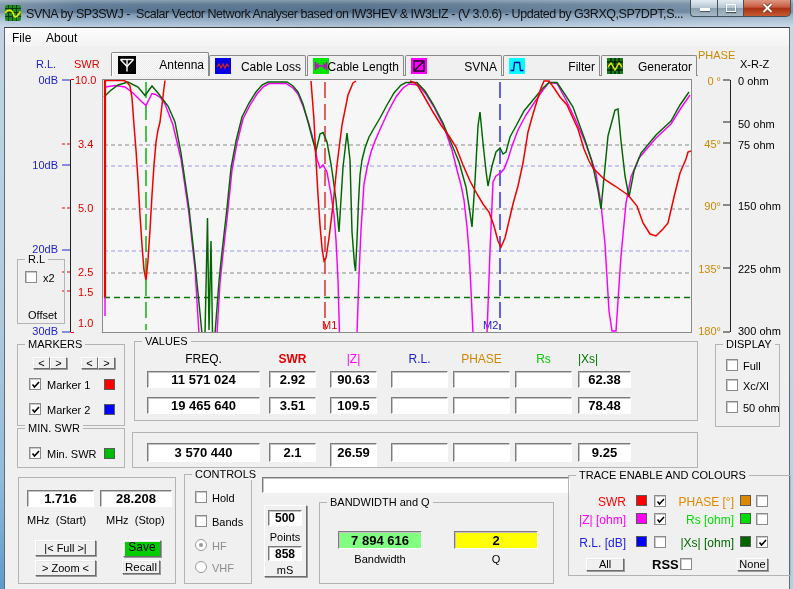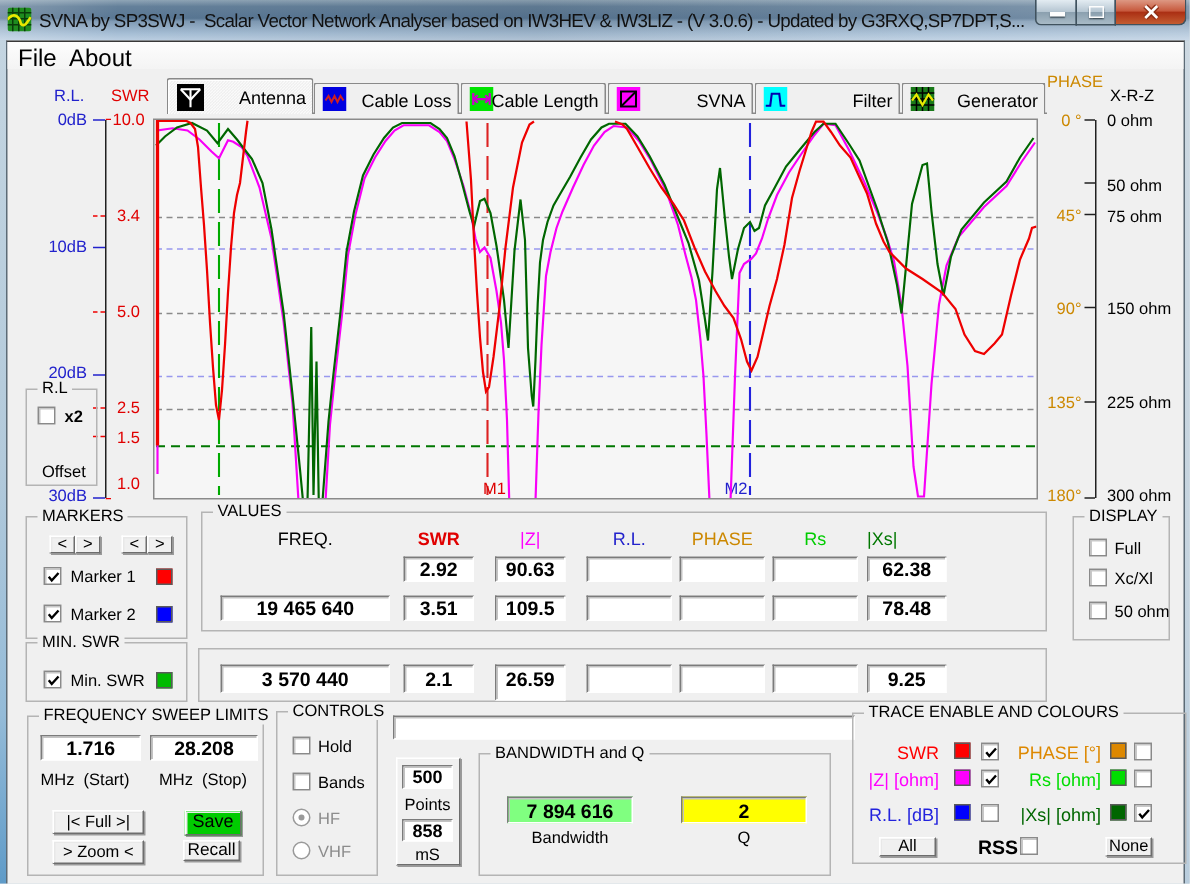--- a/index.html
+++ b/index.html
@@ -12,21 +12,21 @@
 
 .wbtn{top:0;height:17px;border:1px solid #40525e;border-top:none;box-sizing:border-box;}
 #btnmin{left:690px;width:28px;border-radius:0 0 0 4px;background:linear-gradient(#e3ecf2 0%,#b6c6d2 48%,#8ba0af 52%,#a8bac6 100%);}
 #btnmax{left:717px;width:27px;background:linear-gradient(#e3ecf2 0%,#b6c6d2 48%,#8ba0af 52%,#a8bac6 100%);}
 #btnclose{left:743px;width:48px;border-radius:0 0 5px 0;background:linear-gradient(#dd9883 0%,#c75a3e 45%,#ab3014 52%,#c35c31 100%);}
 
 #bleft{left:0;top:27px;width:4px;height:562px;background:linear-gradient(#c4d5e1 0%,#b3cadb 50%,#94bbd8 80%,#5f9bc8 100%);}
 #bright{left:790px;top:27px;width:3px;height:562px;background:linear-gradient(#ccd8e1 0%,#c6d4df 60%,#b9cddd 100%);}
 
 #frame{left:4px;top:27px;width:786px;height:562px;background:#f0f0f0;border-left:1px solid #5c6b76;border-right:1px solid #5c6b76;border-top:1px solid #383838;box-sizing:border-box;}
-#menubar{left:5px;top:28px;width:784px;height:18px;background:linear-gradient(#fdfdfd,#f4f4f4);font-size:16px;color:#000;}
+#menubar{left:5px;top:28px;width:784px;height:18px;background:linear-gradient(#fdfdfd,#f4f4f4);font-size:12px;color:#000;}
 #menubar span{position:absolute;top:3px;}
 
 .tab{top:55px;height:21px;background:#f0f0f0;border:1px solid #898989;border-bottom:none;border-radius:2px 2px 0 0;box-sizing:border-box;}
 .tabtxt{position:absolute;right:4px;top:4px;font-size:12px;color:#000;}
 .tabico{position:absolute;left:5px;top:2px;width:16px;height:16px;}
 
 .grp{border:1px solid #b4b4b4;box-sizing:border-box;}
 .grplbl{position:absolute;top:-7px;left:7px;background:#f0f0f0;padding:0 3px;font-size:11px;color:#000;white-space:nowrap;}
 
 .cb{width:12px;height:12px;background:#fff;border:1px solid #8a8a8a;box-sizing:border-box;box-shadow:inset 1px 1px 0 #c8c8c8;}
@@ -246,21 +246,21 @@
           <line x1="1" y1="253" x2="8" y2="253"></line>
         </g>
     </svg>
   </div>
 
   <div id="panels">
 
     <div class="abs grp" style="left:17px;top:259px;width:48px;height:65px;">
       <div class="grplbl">R.L</div>
       <div class="abs cb" style="left:7px;top:11px;"></div>
-      <div class="abs lbl" style="left:25px;top:12px;font-weight:bold;">x2</div>
+      <div class="abs lbl" style="left:25px;top:12px;">x2</div>
       <div class="abs lbl" style="left:10px;top:49px;">Offset</div>
     </div>
 
     <div class="abs grp" style="left:17px;top:344px;width:108px;height:82px;">
       <div class="grplbl">MARKERS</div>
       <div class="abs btn" style="left:15px;top:12px;width:17px;height:12px;line-height:10px;">&lt;</div>
       <div class="abs btn" style="left:32px;top:12px;width:17px;height:12px;line-height:10px;">&gt;</div>
       <div class="abs btn" style="left:63px;top:12px;width:17px;height:12px;line-height:10px;">&lt;</div>
       <div class="abs btn" style="left:80px;top:12px;width:17px;height:12px;line-height:10px;">&gt;</div>
       <div class="abs cb" style="left:11px;top:33px;">
@@ -292,20 +292,21 @@
 
     <div class="abs grp" style="left:134px;top:341px;width:564px;height:80px;">
       <div class="grplbl">VALUES</div>
       <div class="abs lbl" style="left:12px;top:10px;width:113px;text-align:center;font-size:12px;">FREQ.</div>
       <div class="abs lbl" style="left:134px;top:10px;width:47px;text-align:center;color:#e00000;font-weight:bold;font-size:12px;">SWR</div>
       <div class="abs lbl" style="left:195px;top:10px;width:47px;text-align:center;color:#ff00ff;font-size:12px;">|Z|</div>
       <div class="abs lbl" style="left:256px;top:10px;width:57px;text-align:center;color:#2222cc;font-size:12px;">R.L.</div>
       <div class="abs lbl" style="left:318px;top:10px;width:57px;text-align:center;color:#cc8800;font-size:12px;">PHASE</div>
       <div class="abs lbl" style="left:380px;top:10px;width:57px;text-align:center;color:#00cc00;font-size:12px;">Rs</div>
       <div class="abs lbl" style="left:443px;top:10px;width:53px;text-align:left;color:#007700;font-size:12px;">|Xs|</div>
+      <div class="abs fld fldv" style="left:12px;top:29px;width:113px;height:17px;">11 571 024</div>
       <div class="abs fld fldv" style="left:134px;top:29px;width:47px;height:17px;">2.92</div>
       <div class="abs fld fldv" style="left:195px;top:29px;width:47px;height:17px;">90.63</div>
       <div class="abs fld" style="left:256px;top:29px;width:57px;height:17px;"></div>
       <div class="abs fld" style="left:318px;top:29px;width:57px;height:17px;"></div>
       <div class="abs fld" style="left:380px;top:29px;width:57px;height:17px;"></div>
       <div class="abs fld fldv" style="left:443px;top:29px;width:53px;height:17px;">62.38</div>
       <div class="abs fld fldv" style="left:12px;top:55px;width:113px;height:17px;">19 465 640</div>
       <div class="abs fld fldv" style="left:134px;top:55px;width:47px;height:17px;">3.51</div>
       <div class="abs fld fldv" style="left:195px;top:55px;width:47px;height:17px;">109.5</div>
       <div class="abs fld" style="left:256px;top:55px;width:57px;height:17px;"></div>
@@ -328,21 +329,20 @@
       <div class="grplbl">DISPLAY</div>
       <div class="abs cb" style="left:10px;top:14px;"></div>
       <div class="abs lbl" style="left:27px;top:15px;">Full</div>
       <div class="abs cb" style="left:10px;top:34px;"></div>
       <div class="abs lbl" style="left:27px;top:35px;">Xc/Xl</div>
       <div class="abs cb" style="left:10px;top:56px;"></div>
       <div class="abs lbl" style="left:27px;top:57px;">50 ohm</div>
     </div>
 
     <div class="abs grp" style="left:18px;top:477px;width:158px;height:107px;">
-      <div class="grplbl">FREQUENCY SWEEP LIMITS</div>
       <div class="abs fld fldv" style="left:8px;top:12px;width:67px;height:17px;">1.716</div>
       <div class="abs fld fldv" style="left:81px;top:12px;width:72px;height:17px;">28.208</div>
       <div class="abs lbl" style="left:8px;top:36px;">MHz&nbsp; (Start)</div>
       <div class="abs lbl" style="left:87px;top:36px;">MHz&nbsp; (Stop)</div>
       <div class="abs btn" style="left:16px;top:62px;width:61px;height:16px;line-height:14px;">|&lt; Full &gt;|</div>
       <div class="abs btn" style="left:104px;top:62px;width:38px;height:17px;line-height:13px;background:#00cc00;font-size:12px;">Save</div>
       <div class="abs btn" style="left:16px;top:82px;width:61px;height:16px;line-height:14px;">&gt; Zoom &lt;</div>
       <div class="abs btn" style="left:103px;top:82px;width:38px;height:14px;line-height:12px;font-size:11.5px;">Recall</div>
     </div>
 

